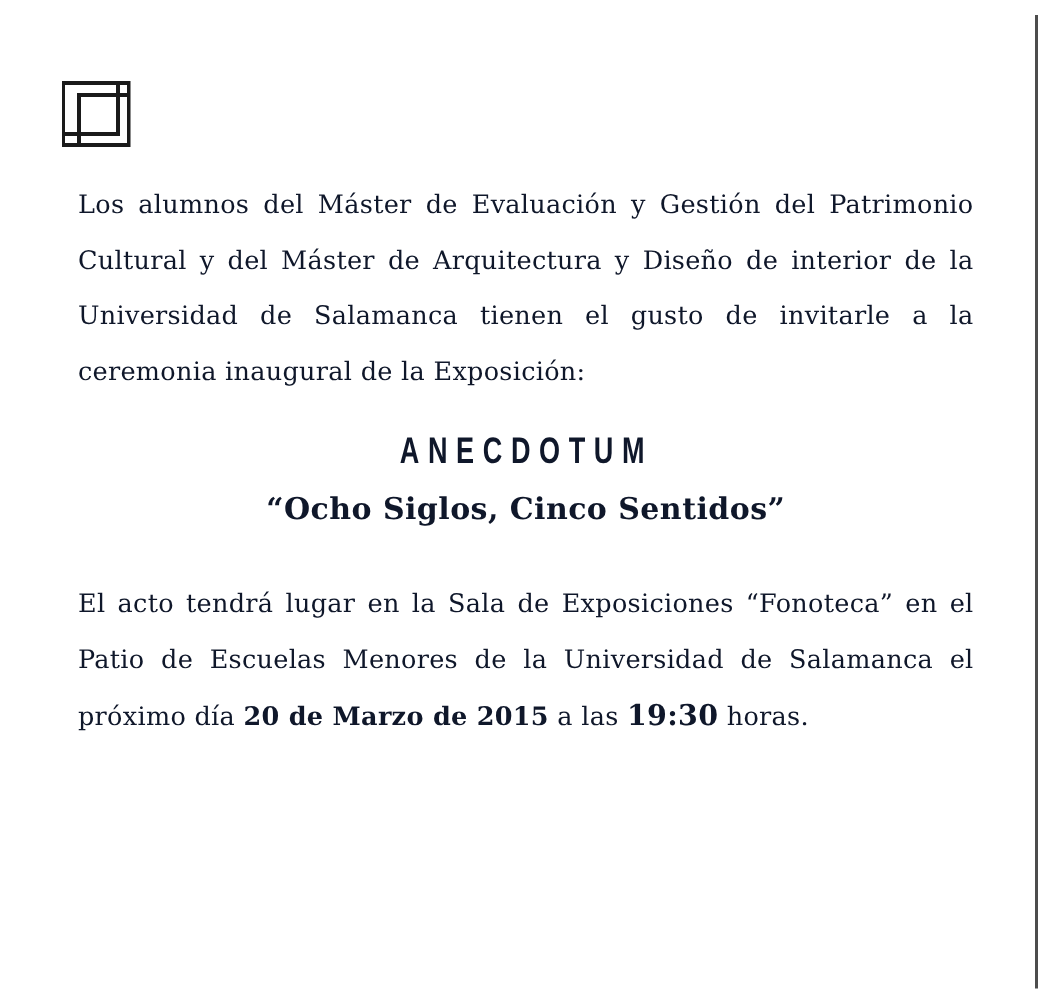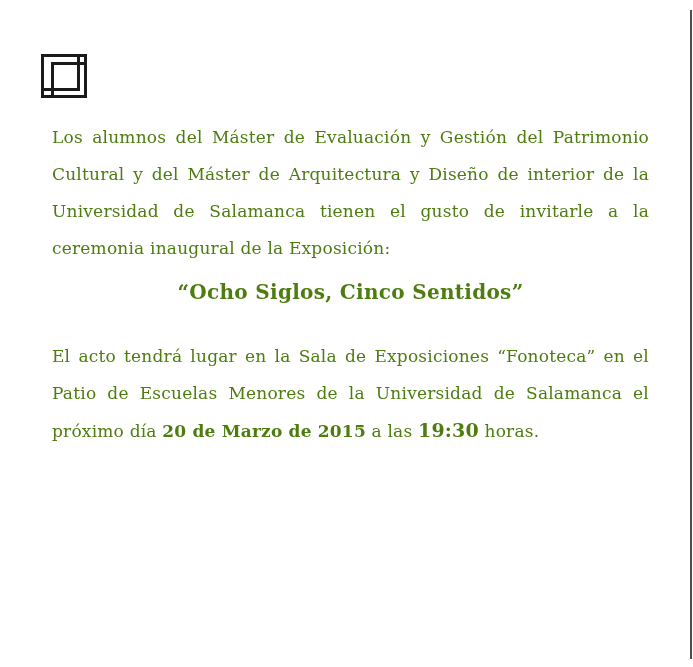--- a/index.html
+++ b/index.html
@@ -7,21 +7,21 @@
     padding: 0;
     background: #ffffff;
   }
   .page {
     position: relative;
     width: 693px;
     height: 667px;
     background: #ffffff;
     overflow: hidden;
     font-family: "DejaVu Serif", "Liberation Serif", serif;
-    color: #4d7c0f;
+    color: #0f172a;
   }
   
   .edge-line {
     position: absolute;
     top: 10px;
     right: 1px;
     width: 2px;
     height: 649px;
     background: #4d4d4d;
   }
@@ -107,19 +107,20 @@
       <line x1="1.3" y1="35.5" x2="11.5" y2="35.5"></line>
 
       <line x1="11.5" y1="35.5" x2="11.5" y2="42.7"></line>
     </g>
   </svg>
 
   <div class="content">
 
     <p class="para para-1">Los alumnos del Máster de Evaluación y Gestión del Patrimonio Cultural y del Máster de Arquitectura y Diseño de interior de la Universidad de Salamanca tienen el gusto de invitarle a la ceremonia inaugural de la Exposición:</p>
 
+    <h1 class="exhibition-title"><span class="stretch">ANECDOTUM</span></h1>
 
     <h2 class="exhibition-subtitle">“Ocho Siglos, Cinco Sentidos”</h2>
 
     <p class="para para-2"><span>El acto tendrá lugar en la Sala de Exposiciones “Fonoteca” en el Patio de Escuelas Menores de la Universidad de Salamanca el próximo día </span><span class="bold-run">20 de Marzo de 2015</span><span> a las </span><span class="time-run">19:30</span><span> horas.</span></p>
 
   </div>
 </div>
 
 </body></html>

